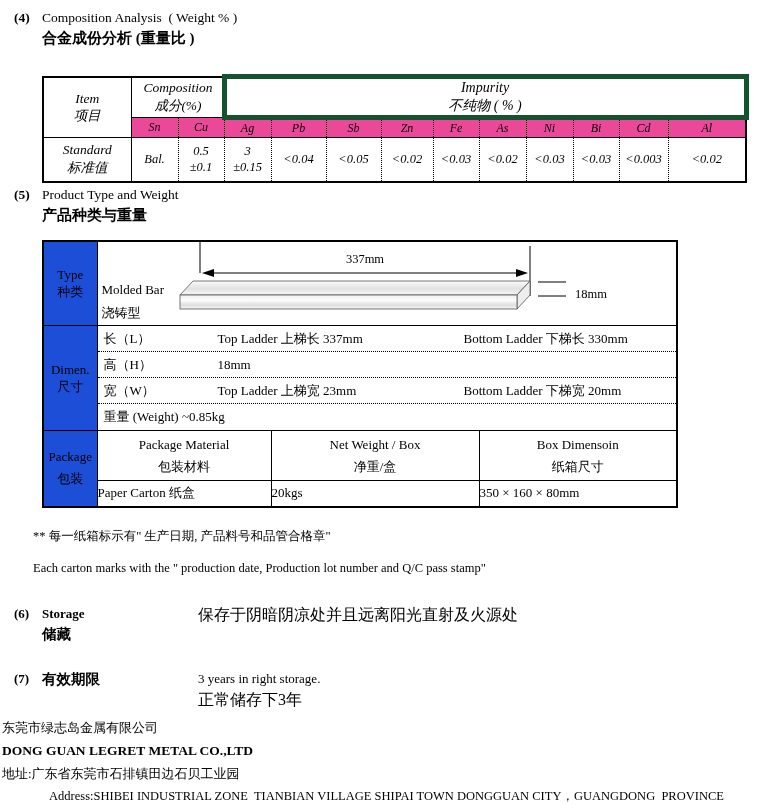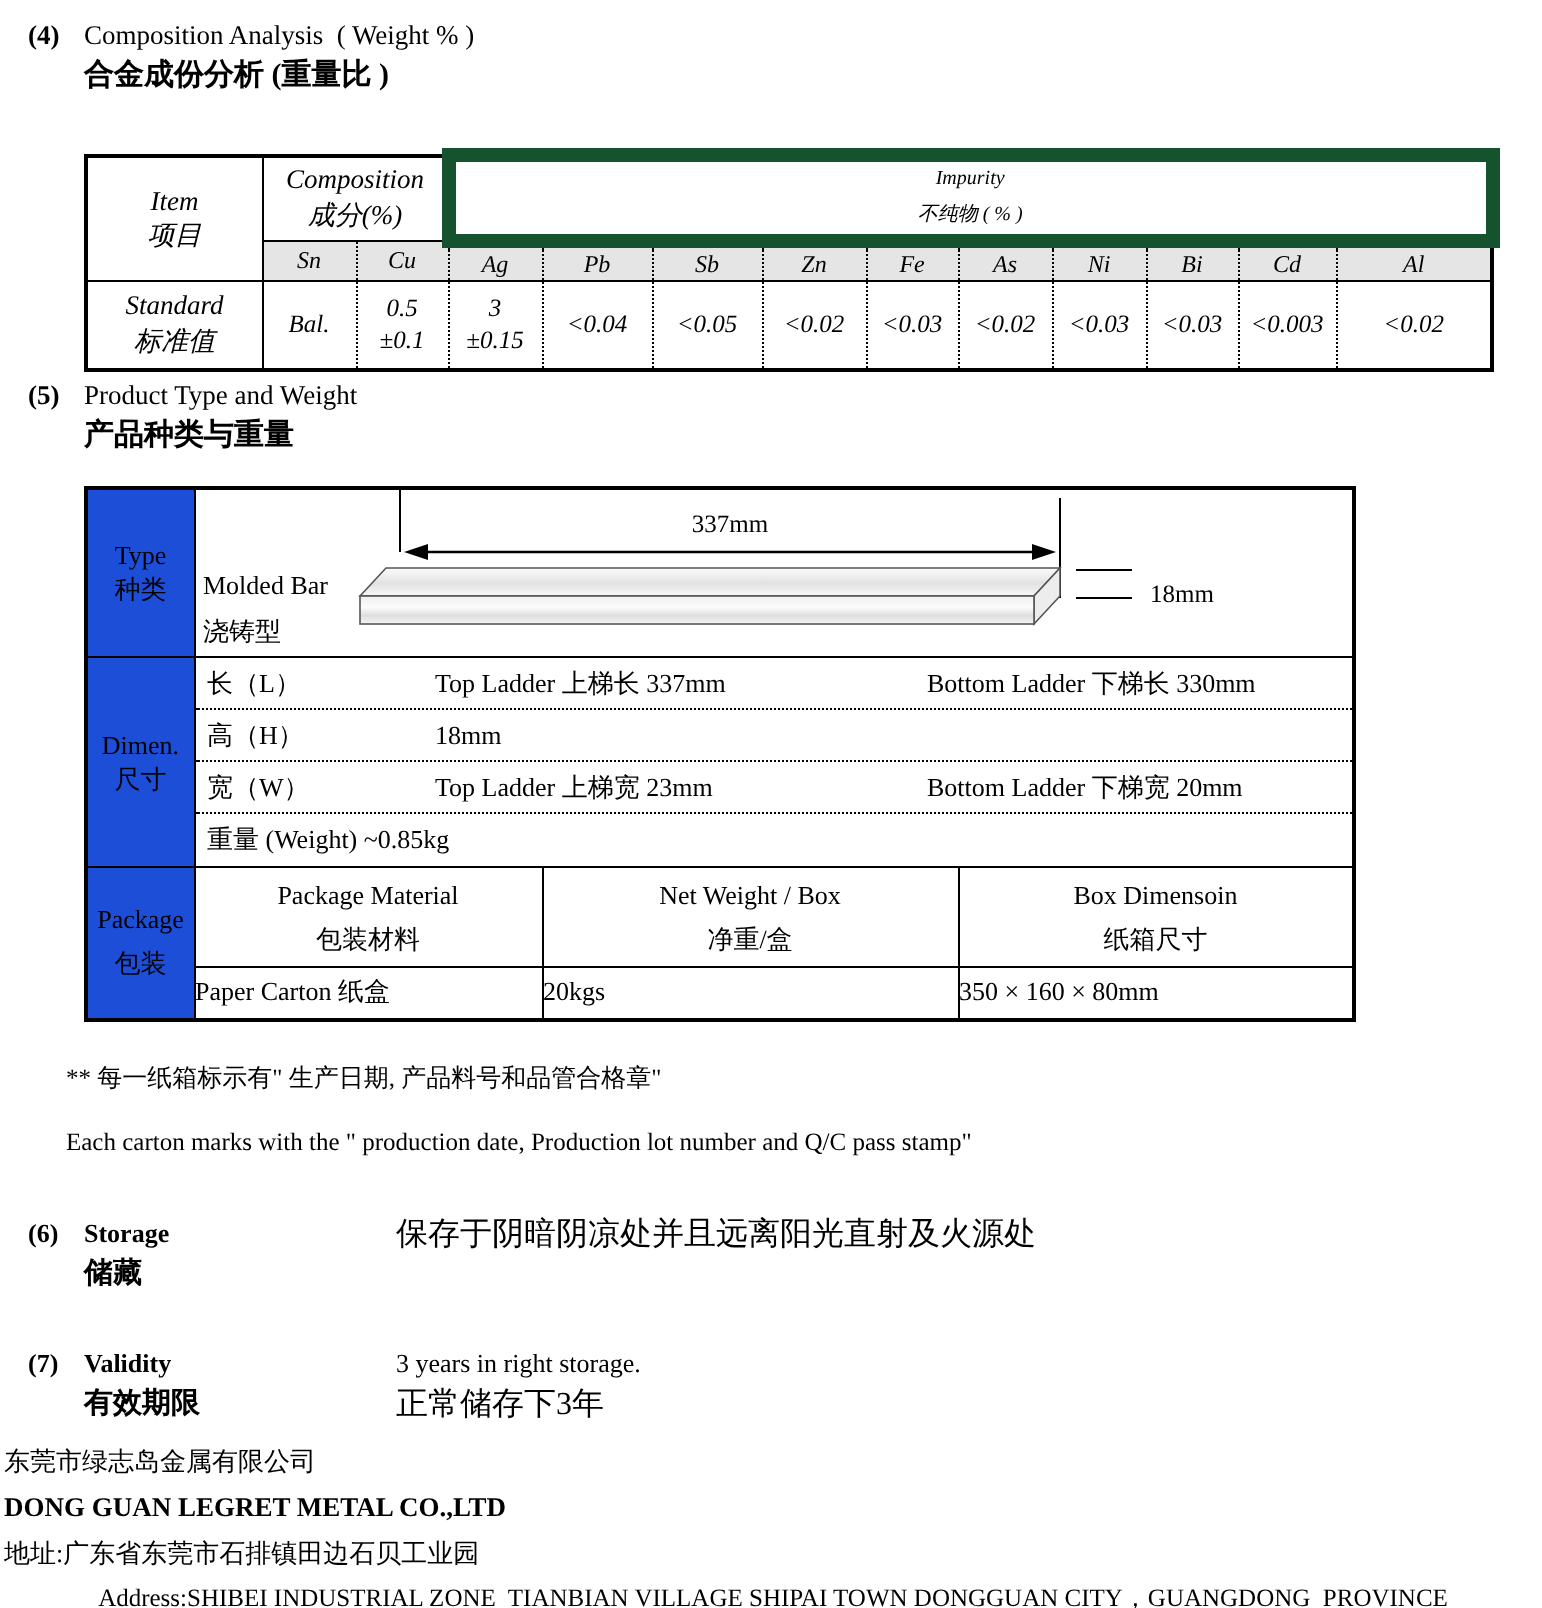--- a/index.html
+++ b/index.html
@@ -16,22 +16,22 @@
   .sec-num { width:28px; font-weight:bold; font-size:13.5px; line-height:20px; }
   .sec-titles .t-en { font-weight:normal; font-size:13.5px; line-height:20px; white-space:pre; }
   .sec-titles .t-zh { font-weight:bold; font-size:15px; line-height:21px; white-space:pre; }
 
   
   table.comp { border-collapse:collapse; margin:25px 0 0 42px; width:703px; table-layout:fixed;
                border:2px solid #000; }
   table.comp td { text-align:center; vertical-align:middle; font-style:italic; }
   td.item-cell { border:1px solid #000; font-size:13.5px; line-height:17px; }
   td.comp-hdr { border:1px solid #000; text-align:left; padding-left:3px; font-size:13.5px; line-height:18px; }
-  td.imp-hdr  { border:7px solid #14532d; font-size:10px; line-height:18px; }
-  tr.elem-row td { height:20px; background:#e5e5e5; font-size:12px;
+  td.imp-hdr  { border:5px solid #14532d; font-size:14px; line-height:18px; }
+  tr.elem-row td { height:20px; background:#ec4899; font-size:12px;
                    border-left:1px dotted #000; border-top:1px solid #000; border-bottom:1px solid #000; }
   tr.elem-row td:first-child { border-left:1px solid #000; }
   tr.std-row td { height:44px; font-size:12.5px; border-left:1px dotted #000; }
   tr.std-row td.std-label { border:1px solid #000; font-size:13.5px; line-height:18px; }
   tr.std-row td .l1, tr.std-row td .l2 { display:block; line-height:16px; }
 
   
   table.prod { border-collapse:collapse; margin:14px 0 0 42px; width:634px; table-layout:fixed;
                border:2px solid #000; font-size:13px; }
   table.prod td { border:1px solid #000; vertical-align:middle; }
@@ -303,21 +303,20 @@
       <div class="zh">储藏</div>
     </div>
     <div class="info-text">
       <div class="zh">保存于阴暗阴凉处并且远离阳光直射及火源处</div>
     </div>
   </div>
 
   <div class="info-sec sec7">
     <span class="sec-num">(7)</span>
     <div class="info-label">
-      <div class="en">Validity</div>
       <div class="zh">有效期限</div>
     </div>
     <div class="info-text">
       <div class="en">3 years in right storage.</div>
       <div class="zh">正常储存下3年</div>
     </div>
   </div>
 
   <div class="footer">
     <div class="f-company-zh">东莞市绿志岛金属有限公司</div>

